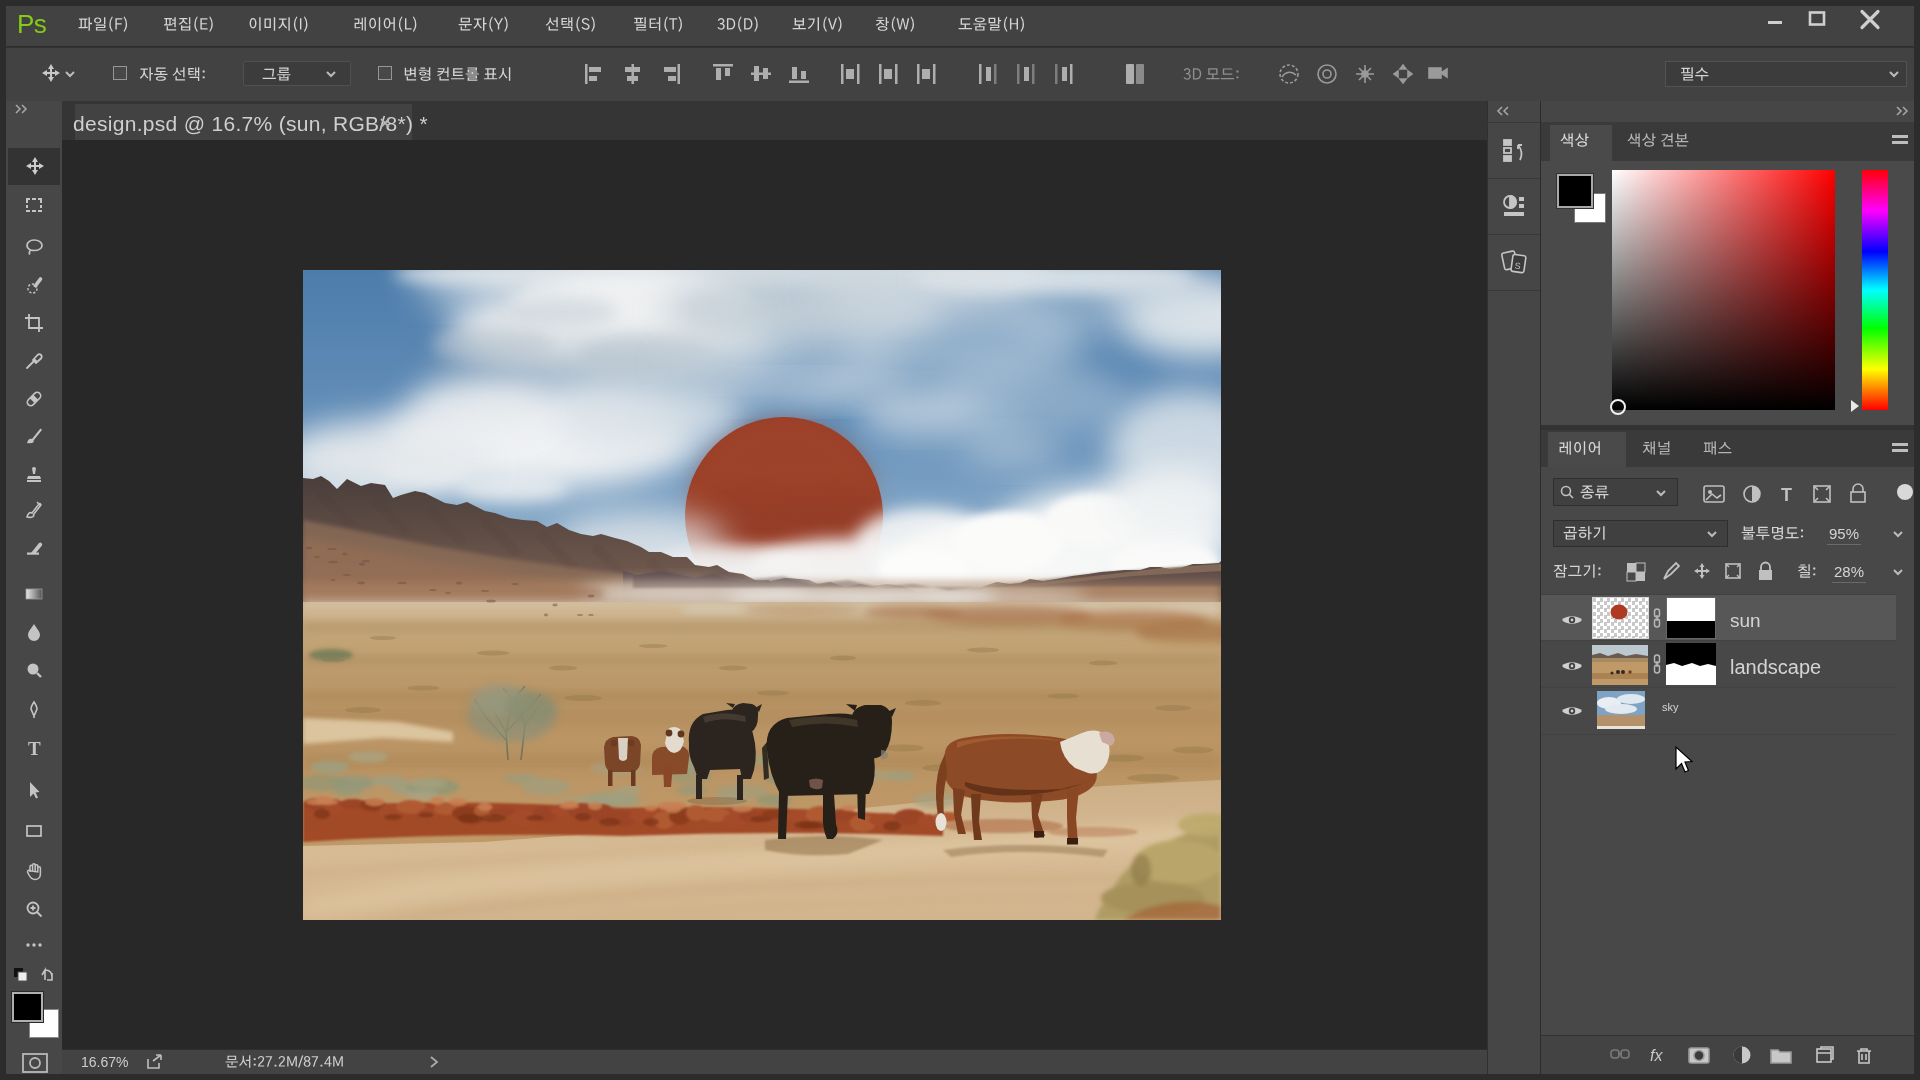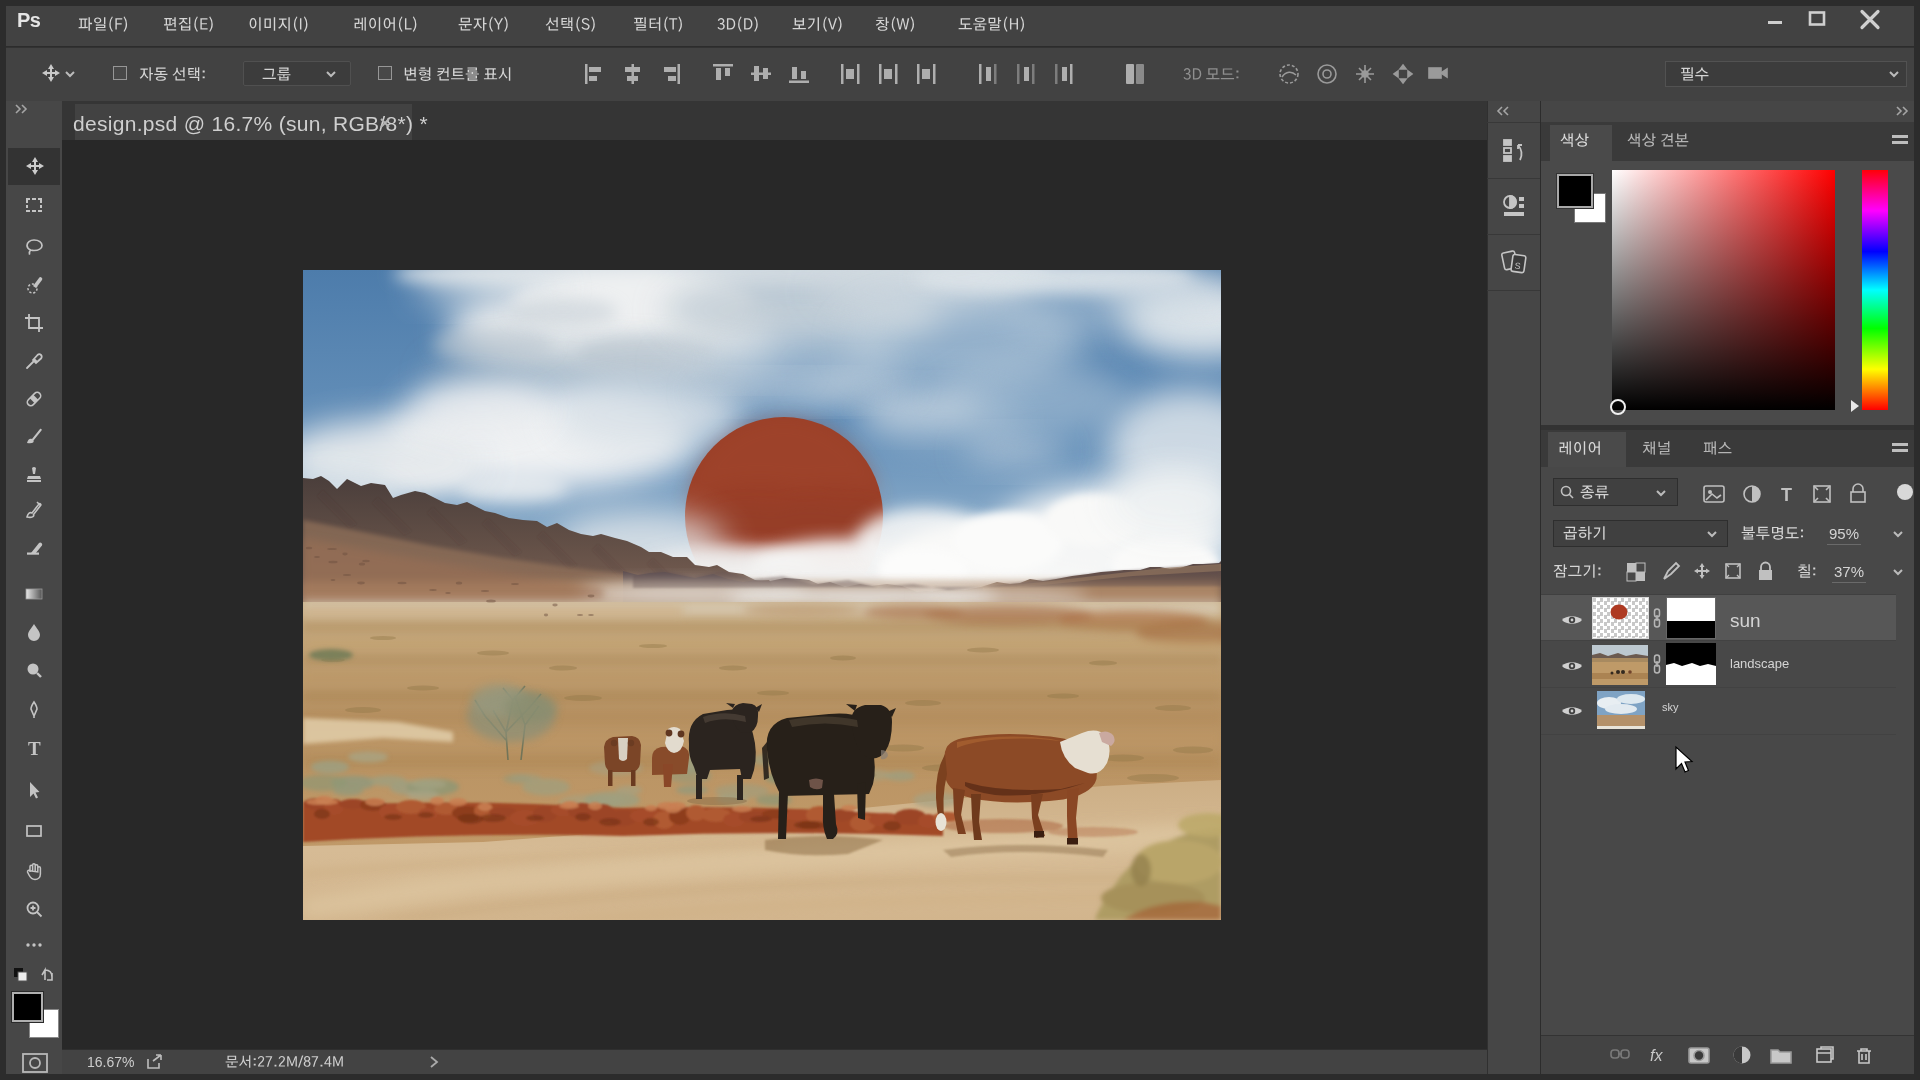--- a/index.html
+++ b/index.html
@@ -21,21 +21,21 @@
 
 <div class="abs" style="left:62px;top:140px;width:1425px;height:909px;background:#282828"></div>
 
 <div class="abs" style="left:62px;top:1049px;width:1425px;height:25px;background:#434343;border-top:1px solid #2f2f2f"></div>
 
 <div class="abs" style="left:1487px;top:101px;width:53px;height:973px;background:#464646;border-left:1px solid #303030"></div>
 
 <div class="abs" style="left:1541px;top:101px;width:373px;height:973px;background:#484848"></div>
 
 
-<div class="abs" style="left:17px;top:9px;font-size:20px;font-weight:bold;color:#e5e5e5;letter-spacing:-0.5px">Ps</div>
+<div class="abs" style="left:17px;top:9px;font-size:26px;font-weight:normal;color:#84cc16;letter-spacing:-0.5px">Ps</div>
 <svg class="abs" style="left:78px;top:16px" width="51" height="20" viewBox="0 0 51 20">
     <g transform="translate(0,13.5) scale(0.014648)">
       <path d="M717 90V-836H811V-455H962V-365H811V90ZM45 -88V-172H174V-662H66V-747H644V-662H533V-179Q607 -183 668 -189V-109Q473 -88 220 -88ZM265 -172 327 -173Q340 -173 386.5 -174.0Q433 -175 442 -175V-662H265Z M1223 76V-167H1776V-256H1217V-335H1870V-96H1317V-3H1894V76ZM1775 -376V-836H1869V-376ZM1097 -618Q1097 -709 1166.5 -764.0Q1236 -819 1344 -819Q1450 -819 1520.5 -764.0Q1591 -709 1591 -618Q1591 -527 1521.0 -471.5Q1451 -416 1344 -416Q1235 -416 1166.0 -471.0Q1097 -526 1097 -618ZM1193 -618Q1193 -562 1235.5 -526.0Q1278 -490 1344 -490Q1410 -490 1452.5 -526.0Q1495 -562 1495 -618Q1495 -673 1452.5 -709.0Q1410 -745 1344 -745Q1280 -745 1236.5 -708.5Q1193 -672 1193 -618Z M2139 -366Q2139 -656 2316 -884L2384 -846Q2354 -798 2342.5 -780.0Q2331 -762 2304.5 -709.0Q2278 -656 2266.5 -614.5Q2255 -573 2244.0 -506.0Q2233 -439 2233 -366Q2233 -280 2245.0 -208.0Q2257 -136 2282.5 -75.5Q2308 -15 2328.5 22.0Q2349 59 2384 113L2316 152Q2235 45 2187.0 -77.5Q2139 -200 2139 -366Z M2552 0V-763H3023V-680H2649V-425H2984V-343H2649V0Z M3105 113Q3181 1 3218.5 -108.5Q3256 -218 3256 -366Q3256 -452 3244.0 -523.5Q3232 -595 3207.0 -655.5Q3182 -716 3161.0 -754.0Q3140 -792 3105 -846L3174 -884Q3351 -654 3351 -366Q3351 -200 3303.0 -77.0Q3255 46 3174 152Z" fill="#d4d4d4"></path>
     </g>
   </svg>
 <svg class="abs" style="left:163px;top:16px" width="52" height="20" viewBox="0 0 52 20">
     <g transform="translate(0,13.5) scale(0.014648)">
       <path d="M245 62V-222H339V-21H898V62ZM619 -386V-464H775V-605H619V-683H775V-836H869V-150H775V-386ZM67 -279V-357H184V-700H86V-777H619V-700H519V-363Q565 -363 642 -371V-297Q467 -279 252 -279ZM271 -357H309Q369 -357 433 -359V-700H271Z M1230 76V-296H1323V-198H1773V-296H1866V76ZM1323 -4H1773V-123H1323ZM1771 -337V-836H1865V-337ZM1061 -389Q1105 -406 1148.0 -430.5Q1191 -455 1234.0 -488.0Q1277 -521 1304.5 -565.0Q1332 -609 1334 -655V-702H1114V-782H1659V-702H1442V-657Q1444 -604 1489.5 -551.0Q1535 -498 1586.5 -465.0Q1638 -432 1694 -408L1646 -345Q1575 -372 1500.0 -425.5Q1425 -479 1389 -534Q1358 -478 1277.5 -416.5Q1197 -355 1114 -325Z M2139 -366Q2139 -656 2316 -884L2384 -846Q2354 -798 2342.5 -780.0Q2331 -762 2304.5 -709.0Q2278 -656 2266.5 -614.5Q2255 -573 2244.0 -506.0Q2233 -439 2233 -366Q2233 -280 2245.0 -208.0Q2257 -136 2282.5 -75.5Q2308 -15 2328.5 22.0Q2349 59 2384 113L2316 152Q2235 45 2187.0 -77.5Q2139 -200 2139 -366Z M2552 0V-763H3037V-680H2649V-435H2999V-354H2649V-83H3046V0Z M3151 113Q3227 1 3264.5 -108.5Q3302 -218 3302 -366Q3302 -452 3290.0 -523.5Q3278 -595 3253.0 -655.5Q3228 -716 3207.0 -754.0Q3186 -792 3151 -846L3220 -884Q3397 -654 3397 -366Q3397 -200 3349.0 -77.0Q3301 46 3220 152Z" fill="#d4d4d4"></path>
     </g>
   </svg>
@@ -747,21 +747,21 @@
   <path d="M668 524 L678 524 L676 552 L679 570 L671 570 L669 548 Z" fill="#6f3a1c"></path>
   <path d="M728 524 L740 524 L735 545 L742 566 L733 568 L729 548 Z" fill="#7b3f1f"></path>
   <path d="M764 520 L776 518 L773 548 L775 573 L765 573 L764 546 Z" fill="#8a4724"></path>
   <rect x="764" y="568" width="11" height="6.5" fill="#3a1e10"></rect>
   <rect x="731" y="561" width="10" height="6.5" fill="#3a1e10"></rect>
  </g>
  </svg>
 </div>
 
 
-<div class="abs" style="left:87px;top:1054px;font-size:14px;color:#cdcdcd">16.67%</div>
+<div class="abs" style="left:81px;top:1054px;font-size:14px;color:#cdcdcd">16.67%</div>
 <svg class="abs" style="left:145px;top:1053px" width="20" height="18" viewBox="0 0 20 18">
     <g stroke="#bdbdbd" stroke-width="1.6" fill="none">
       <path d="M3 6 V15 H14 V10"></path>
       <path d="M8 8 L16 2 M16 2 H11 M16 2 V7"></path>
     </g>
   </svg>
 <svg class="abs" style="left:225px;top:1054px" width="119" height="19" viewBox="0 0 119 19">
     <g transform="translate(0,12.6) scale(0.013672)">
       <path d="M181 62V-197H275V-19H841V62ZM44 -297V-377H947V-297H563V-112H469V-297ZM180 -486V-802H816V-486ZM274 -561H723V-727H274Z M1529 -414V-503H1759V-836H1853V90H1759V-414ZM1028 -99Q1079 -138 1121.5 -185.5Q1164 -233 1205.5 -298.0Q1247 -363 1270.5 -448.5Q1294 -534 1294 -630V-785H1386V-633Q1386 -546 1408.5 -464.0Q1431 -382 1468.5 -318.5Q1506 -255 1546.5 -207.5Q1587 -160 1630 -127L1563 -68Q1504 -111 1434.5 -208.0Q1365 -305 1341 -389Q1317 -301 1246.5 -202.5Q1176 -104 1102 -40Z M2103 -79V-210H2243V-79ZM2103 -484V-615H2243V-484Z M2403 -585Q2425 -676 2484.5 -728.5Q2544 -781 2640 -781Q2739 -781 2802.5 -724.0Q2866 -667 2866 -567Q2866 -453 2748 -340Q2738 -330 2708.5 -302.0Q2679 -274 2670.0 -265.0Q2661 -256 2638.0 -233.5Q2615 -211 2606.5 -201.0Q2598 -191 2582.0 -172.0Q2566 -153 2558.0 -140.5Q2550 -128 2541.0 -112.0Q2532 -96 2525 -80H2865V0H2408Q2408 -42 2424.5 -86.0Q2441 -130 2460.5 -162.0Q2480 -194 2523.5 -241.5Q2567 -289 2591.5 -312.0Q2616 -335 2671 -387Q2766 -478 2766 -569Q2766 -632 2731.0 -667.0Q2696 -702 2638 -702Q2579 -702 2541.0 -664.5Q2503 -627 2487 -562Z M2975 -680V-763H3451V-697Q3256 -381 3170 9H3070Q3140 -333 3338 -680Z M3622 0V-131H3762V0Z M3922 -585Q3944 -676 4003.5 -728.5Q4063 -781 4159 -781Q4258 -781 4321.5 -724.0Q4385 -667 4385 -567Q4385 -453 4267 -340Q4257 -330 4227.5 -302.0Q4198 -274 4189.0 -265.0Q4180 -256 4157.0 -233.5Q4134 -211 4125.5 -201.0Q4117 -191 4101.0 -172.0Q4085 -153 4077.0 -140.5Q4069 -128 4060.0 -112.0Q4051 -96 4044 -80H4384V0H3927Q3927 -42 3943.5 -86.0Q3960 -130 3979.5 -162.0Q3999 -194 4042.5 -241.5Q4086 -289 4110.5 -312.0Q4135 -335 4190 -387Q4285 -478 4285 -569Q4285 -632 4250.0 -667.0Q4215 -702 4157 -702Q4098 -702 4060.0 -664.5Q4022 -627 4006 -562Z M4550 0V-763H4673L4829 -372Q4845 -330 4870.0 -258.5Q4895 -187 4899 -177H4903Q4908 -192 4976 -372L5130 -763H5255V0H5158V-402Q5158 -498 5169 -634H5165L5121 -512L4942 -52H4863L4684 -512L4638 -635H4634Q4647 -479 4647 -402V0Z M5338 57 5632 -811H5731L5437 57Z M5880 -572Q5880 -514 5916.0 -479.0Q5952 -444 6005 -444Q6060 -444 6095.5 -480.0Q6131 -516 6131 -572Q6131 -628 6095.5 -665.0Q6060 -702 6005 -702Q5949 -702 5914.5 -664.0Q5880 -626 5880 -572ZM5756 -206Q5756 -286 5797.5 -336.0Q5839 -386 5898 -406Q5780 -460 5780 -577Q5780 -664 5843.5 -722.5Q5907 -781 6005 -781Q6101 -781 6166.0 -723.0Q6231 -665 6231 -577Q6231 -512 6197.0 -469.5Q6163 -427 6113 -406Q6174 -386 6215.5 -335.0Q6257 -284 6257 -205Q6257 -107 6186.0 -44.5Q6115 18 6005 18Q5900 18 5828.0 -42.5Q5756 -103 5756 -206ZM5856 -211Q5856 -146 5898.0 -104.0Q5940 -62 6005 -62Q6070 -62 6113.0 -104.5Q6156 -147 6156 -211Q6156 -275 6112.5 -320.0Q6069 -365 6005 -365Q5942 -365 5899.0 -320.5Q5856 -276 5856 -211Z M6338 -680V-763H6814V-697Q6619 -381 6533 9H6433Q6503 -333 6701 -680Z M6985 0V-131H7125V0Z M7258 -246 7604 -772H7690V-248H7795V-168H7690V9H7593V-168H7258ZM7352 -248H7593V-512Q7593 -572 7597 -627H7593Q7593 -627 7530 -525Z M7913 0V-763H8036L8192 -372Q8208 -330 8233.0 -258.5Q8258 -187 8262 -177H8266Q8271 -192 8339 -372L8493 -763H8618V0H8521V-402Q8521 -498 8532 -634H8528L8484 -512L8305 -52H8226L8047 -512L8001 -635H7997Q8010 -479 8010 -402V0Z" fill="#cdcdcd"></path>
     </g>
@@ -956,21 +956,21 @@
         <rect x="3" y="9" width="13" height="10"></rect>
         <path d="M5 9 V6 a4.5 4.5 0 0 1 9 0 V9" fill="none" stroke="#c0c0c0" stroke-width="1.8"></path>
       </g>
  </g>
 </svg>
 <svg class="abs" style="left:1797px;top:563px" width="20" height="20" viewBox="0 0 20 20">
     <g transform="translate(0,13.5) scale(0.014648)">
       <path d="M224 82V-152H780V-237H218V-314H873V-84H317V5H897V82ZM779 -355V-836H873V-355ZM223 -756V-827H567V-756ZM71 -407Q170 -435 249.0 -482.0Q328 -529 336 -581V-605H106V-677H670V-605H451V-584Q458 -537 531.0 -494.0Q604 -451 692 -420L646 -358Q583 -378 507.5 -418.0Q432 -458 396 -498Q358 -453 279.0 -409.5Q200 -366 118 -344Z M1107 -79V-210H1247V-79ZM1107 -484V-615H1247V-484Z" fill="#d4d4d4"></path>
     </g>
   </svg>
-<div class="abs txt" style="left:1832px;top:563px;border-bottom:1px solid #6a6a6a;padding:0 2px 2px 2px">37%</div>
+<div class="abs txt" style="left:1832px;top:563px;border-bottom:1px solid #6a6a6a;padding:0 2px 2px 2px">28%</div>
 <svg class="abs" style="left:1892px;top:568px" width="12" height="8">
     <path d="M2 2 L6 6 L10 2" stroke="#bbb" stroke-width="2" fill="none"></path>
   </svg>
 
 
 <div class="abs" style="left:1541px;top:594px;width:355px;height:1px;background:#404040"></div>
 <div class="abs" style="left:1541px;top:640px;width:355px;height:1px;background:#424242"></div>
 <div class="abs" style="left:1541px;top:687px;width:355px;height:1px;background:#424242"></div>
 <div class="abs" style="left:1541px;top:734px;width:355px;height:1px;background:#424242"></div>
 <div class="abs" style="left:1541px;top:595px;width:355px;height:45px;background:#575757"></div>
@@ -1002,21 +1002,21 @@
     <circle cx="20" cy="28" r="1.5" fill="#33291f"></circle>
     <circle cx="38" cy="27" r="1.8" fill="#70432a"></circle>
   </svg><svg class="abs" style="left:1651px;top:653px" width="12" height="22" viewBox="0 0 12 22">
     <g fill="none" stroke="#b5b5b5" stroke-width="1.5">
       <rect x="3.5" y="2" width="5" height="8" rx="2.5"></rect>
       <rect x="3.5" y="12" width="5" height="8" rx="2.5"></rect>
       <path d="M6 8 V14"></path>
     </g>
   </svg><div class="abs" style="left:1666px;top:643px;width:50px;height:42px;background:#000"></div><svg class="abs" style="left:1666px;top:643px" width="50" height="42">
     <path d="M0 22 L8 20 L16 23 L26 20 L34 23 L42 21 L50 23 L50 42 L0 42 Z" fill="#fff"></path>
-  </svg><div class="abs txt" style="left:1730px;top:656px;font-size:13px">landscape</div><svg class="abs" style="left:1560px;top:703px" width="24" height="16" viewBox="0 0 24 16">
+  </svg><div class="abs txt" style="left:1730px;top:656px;font-size:20px">landscape</div><svg class="abs" style="left:1560px;top:703px" width="24" height="16" viewBox="0 0 24 16">
     <path d="M2 8 C6 3 18 3 22 8 C18 13 6 13 2 8 Z" fill="#cfcfcf"></path>
     <circle cx="12" cy="8" r="3.2" fill="#3f3f3f"></circle>
     <circle cx="12" cy="8" r="1.4" fill="#cfcfcf"></circle>
   </svg><svg class="abs" style="left:1597px;top:691px" width="48" height="38">
     <rect width="48" height="38" fill="#7fa3c4"></rect>
     <ellipse cx="12" cy="12" rx="12" ry="6" fill="#e8eef2"></ellipse>
     <ellipse cx="34" cy="8" rx="14" ry="5" fill="#dde8ef"></ellipse>
     <ellipse cx="24" cy="18" rx="16" ry="5" fill="#e2eaf0"></ellipse>
     <rect y="24" width="48" height="14" fill="#b4916a"></rect>
     <rect y="35" width="48" height="3" fill="#e8e4da"></rect>

